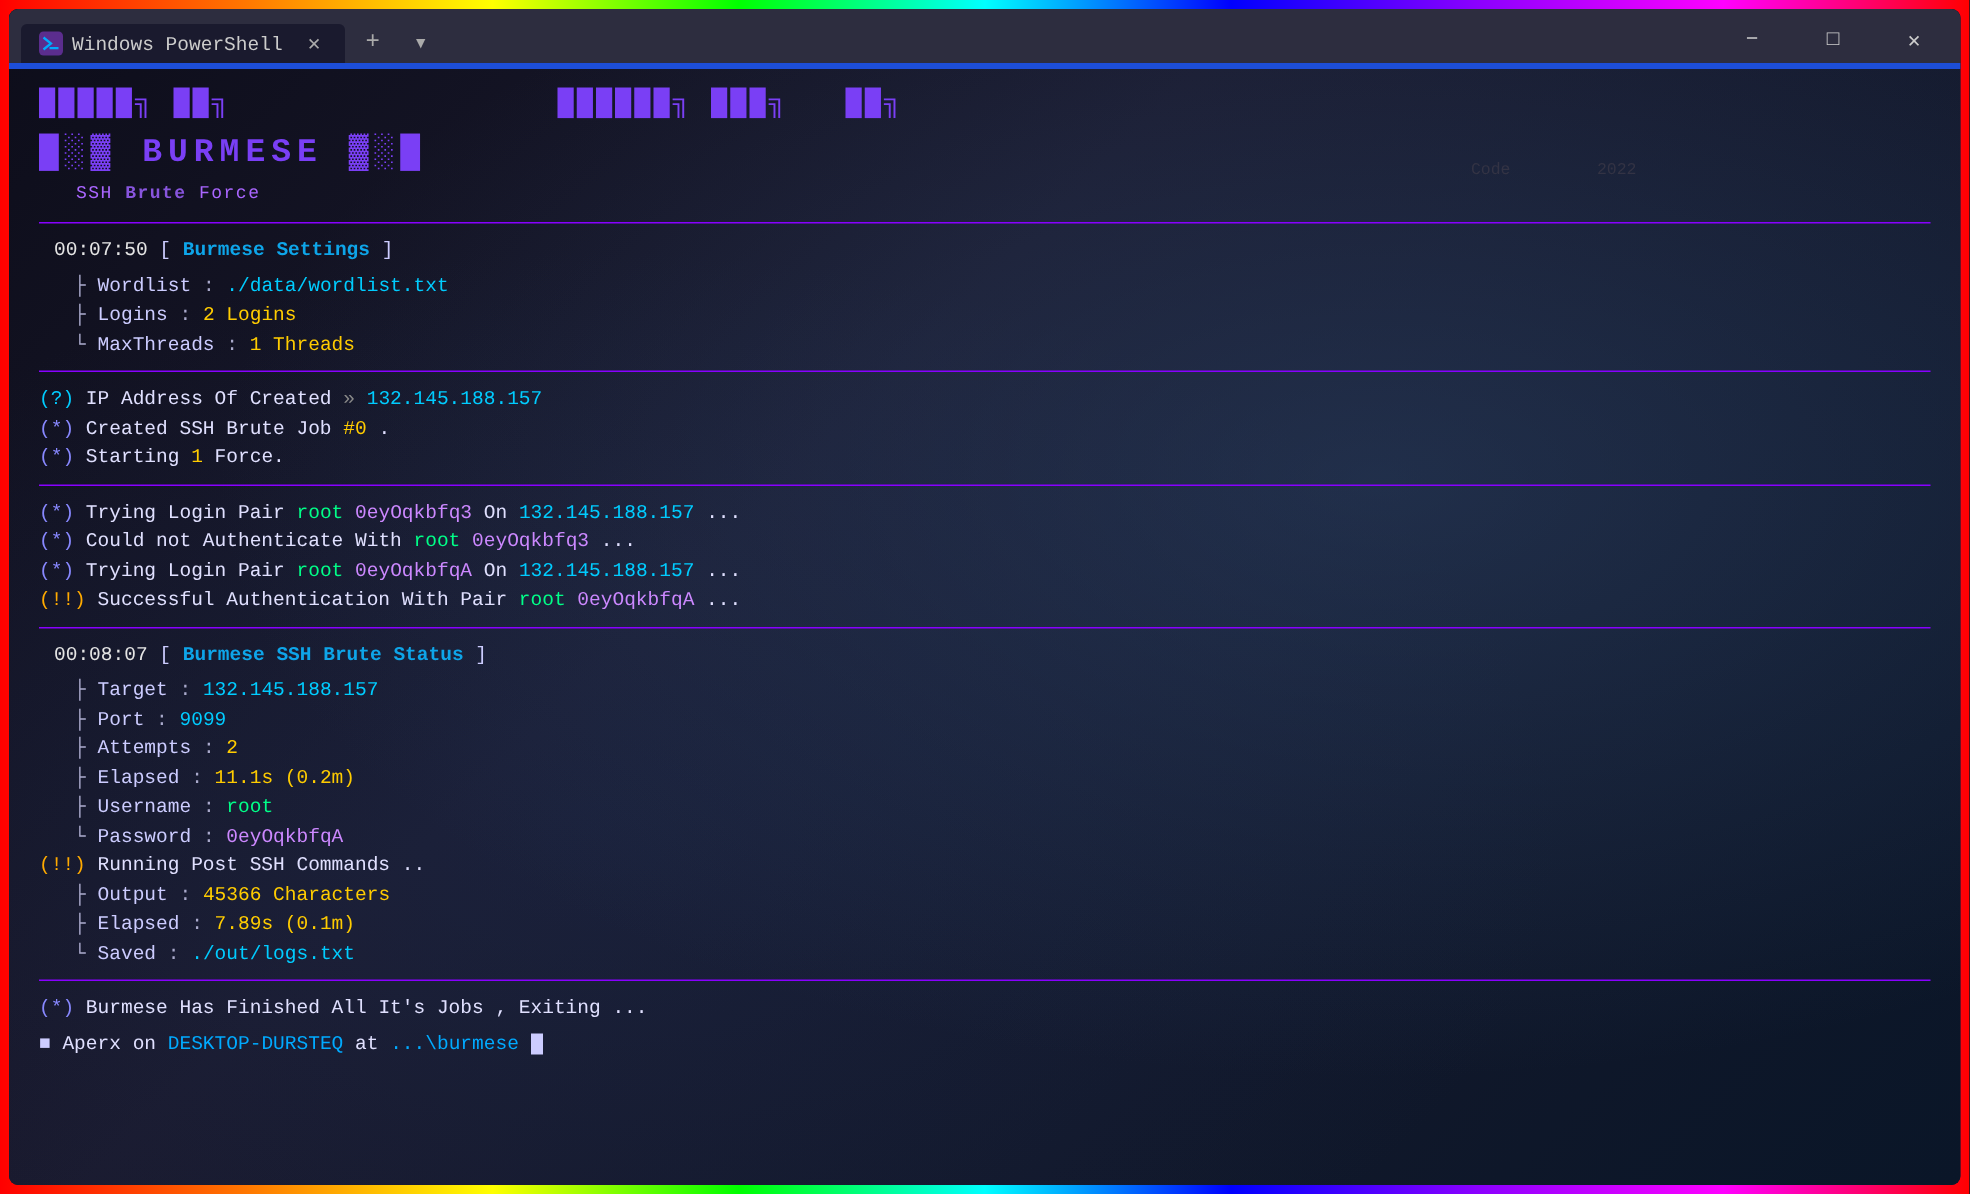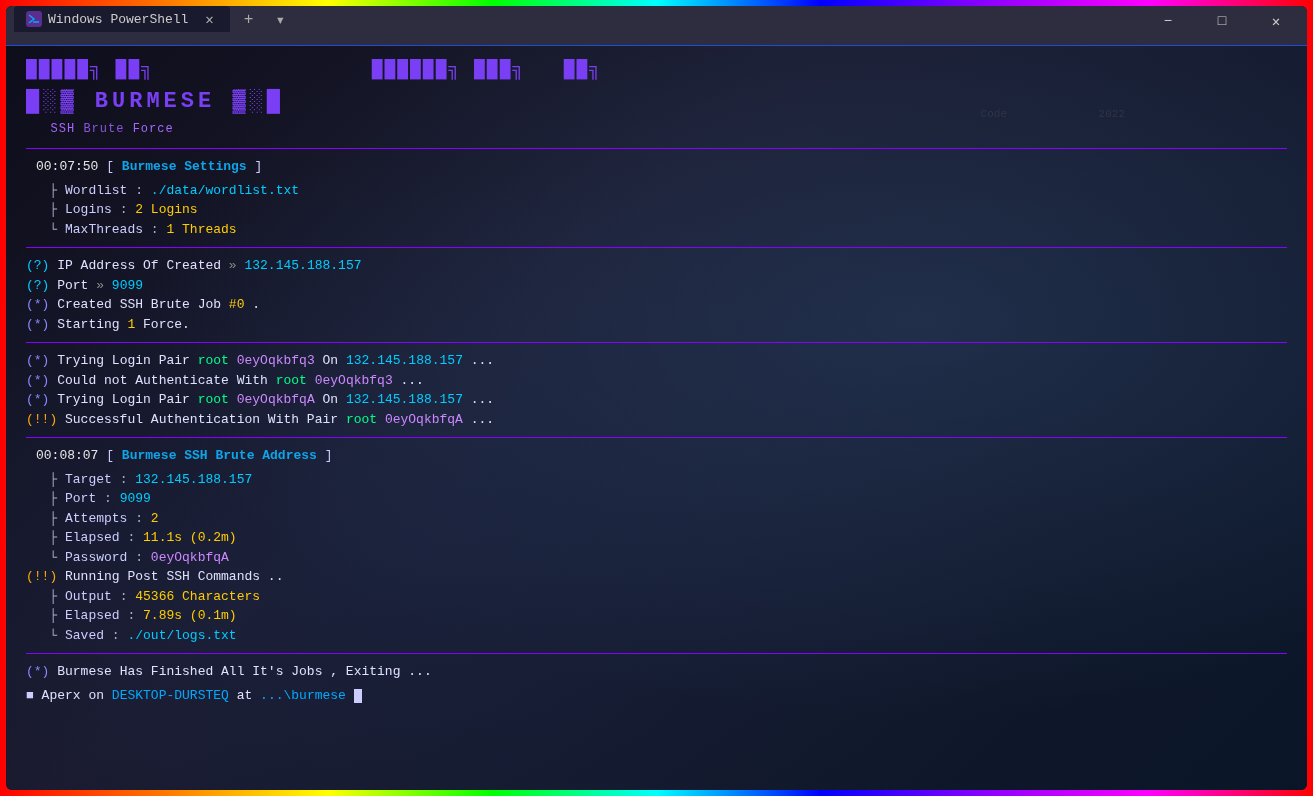--- a/index.html
+++ b/index.html
@@ -48,23 +48,23 @@
         linear-gradient(135deg, #0d0d1a 0%, #1a1a2e 40%, #0a1628 100%);
       z-index: 0;
     }
 
     .titlebar {
       position: relative;
       z-index: 10;
       background: #2d2d3f;
       height: 40px;
       display: flex;
-      align-items: flex-start;
+      align-items: flex-end;
       padding: 0 8px;
-      border-bottom: 1px solid #1d4ed8;
+      border-bottom: 4px solid #1d4ed8;
     }
 
     .tab {
       display: flex;
       align-items: center;
       gap: 6px;
       background: #1a1a2e;
       padding: 4px 12px;
       border-radius: 4px 4px 0 0;
       color: #ccc;
@@ -232,27 +232,27 @@
 
     <div class="terminal">
 
       <div class="ascii-art">
         █████╗&nbsp;██╗&nbsp;&nbsp;&nbsp;&nbsp;&nbsp;&nbsp;&nbsp;&nbsp;&nbsp;&nbsp;&nbsp;&nbsp;&nbsp;&nbsp;&nbsp;&nbsp;&nbsp;██████╗&nbsp;███╗&nbsp;&nbsp;&nbsp;██╗
       </div>
       <div style="color:#7a3ff5; font-size:22px; font-weight:bold; letter-spacing:4px; margin-bottom:2px;">
         █░▓ BURMESE ▓░█
       </div>
       <div class="subtitle">
-        &nbsp;&nbsp;&nbsp;<span style="color:#aa66ff;">SSH</span> <span style="color:#8855dd;">Brute</span> <span style="color:#aa66ff;">Force</span>
+        &nbsp;&nbsp;&nbsp;<span style="color:#aa66ff;">SSH</span> <span style="color:#8855dd;font-weight:bold;">Brute</span> <span style="color:#aa66ff;">Force</span>
       </div>
 
       <div style="position:absolute; top:60px; right:300px; color:#334; font-size:11px;">
         <span>Code</span>
       </div>
-      <div style="position:absolute; top:60px; right:182px; color:#334; font-size:11px;">
+      <div style="position:absolute; top:60px; right:216px; color:#334; font-size:11px;">
         <span>2022</span>
       </div>
 
       <hr class="divider">
 
       <div class="section">
         <span class="timestamp">00:07:50</span>
         <span class="bracket-text"> [ </span>
         <span class="section-title">Burmese Settings</span>
         <span class="bracket-text"> ]</span>
@@ -276,26 +276,20 @@
         <span class="value-yellow">1 Threads</span>
       </div>
 
       <hr class="divider">
 
       <div>
         <span class="question">(?)</span>
         <span class="value-white"> IP Address Of Created </span>
         <span style="color:#888;">» </span>
         <span class="value-cyan">132.145.188.157</span>
-      </div>
-      <div>
-        <span class="question">(?)</span>
-        <span class="value-white"> Port </span>
-        <span style="color:#888;">» </span>
-        <span class="value-cyan">9099</span>
       </div>
       <div>
         <span class="star2">(*)</span>
         <span class="value-white"> Created SSH Brute Job </span>
         <span class="value-yellow">#0</span>
         <span class="value-white">.</span>
       </div>
       <div>
         <span class="star2">(*)</span>
         <span class="value-white"> Starting </span>
@@ -336,21 +330,21 @@
         <span class="value-green">root</span>
         <span class="value-purple"> 0eyOqkbfqA</span>
         <span class="value-white"> ...</span>
       </div>
 
       <hr class="divider">
 
       <div class="section">
         <span class="timestamp">00:08:07</span>
         <span class="bracket-text"> [ </span>
-        <span class="section-title">Burmese SSH Brute Address</span>
+        <span class="section-title">Burmese SSH Brute Status</span>
         <span class="bracket-text"> ]</span>
       </div>
       <div>
         <span class="pipe">&nbsp;&nbsp;&nbsp;├ </span>
         <span class="key">Target</span>
         <span class="colon"> : </span>
         <span class="value-cyan">132.145.188.157</span>
       </div>
       <div>
         <span class="pipe">&nbsp;&nbsp;&nbsp;├ </span>
@@ -362,20 +356,26 @@
         <span class="pipe">&nbsp;&nbsp;&nbsp;├ </span>
         <span class="key">Attempts</span>
         <span class="colon"> : </span>
         <span class="value-yellow">2</span>
       </div>
       <div>
         <span class="pipe">&nbsp;&nbsp;&nbsp;├ </span>
         <span class="key">Elapsed</span>
         <span class="colon"> : </span>
         <span class="value-yellow">11.1s (0.2m)</span>
+      </div>
+      <div>
+        <span class="pipe">&nbsp;&nbsp;&nbsp;├ </span>
+        <span class="key">Username</span>
+        <span class="colon"> : </span>
+        <span class="value-green">root</span>
       </div>
       <div>
         <span class="pipe">&nbsp;&nbsp;&nbsp;└ </span>
         <span class="key">Password</span>
         <span class="colon"> : </span>
         <span class="value-purple">0eyOqkbfqA</span>
       </div>
 
       <div>
         <span class="exclaim">(!!) </span>

